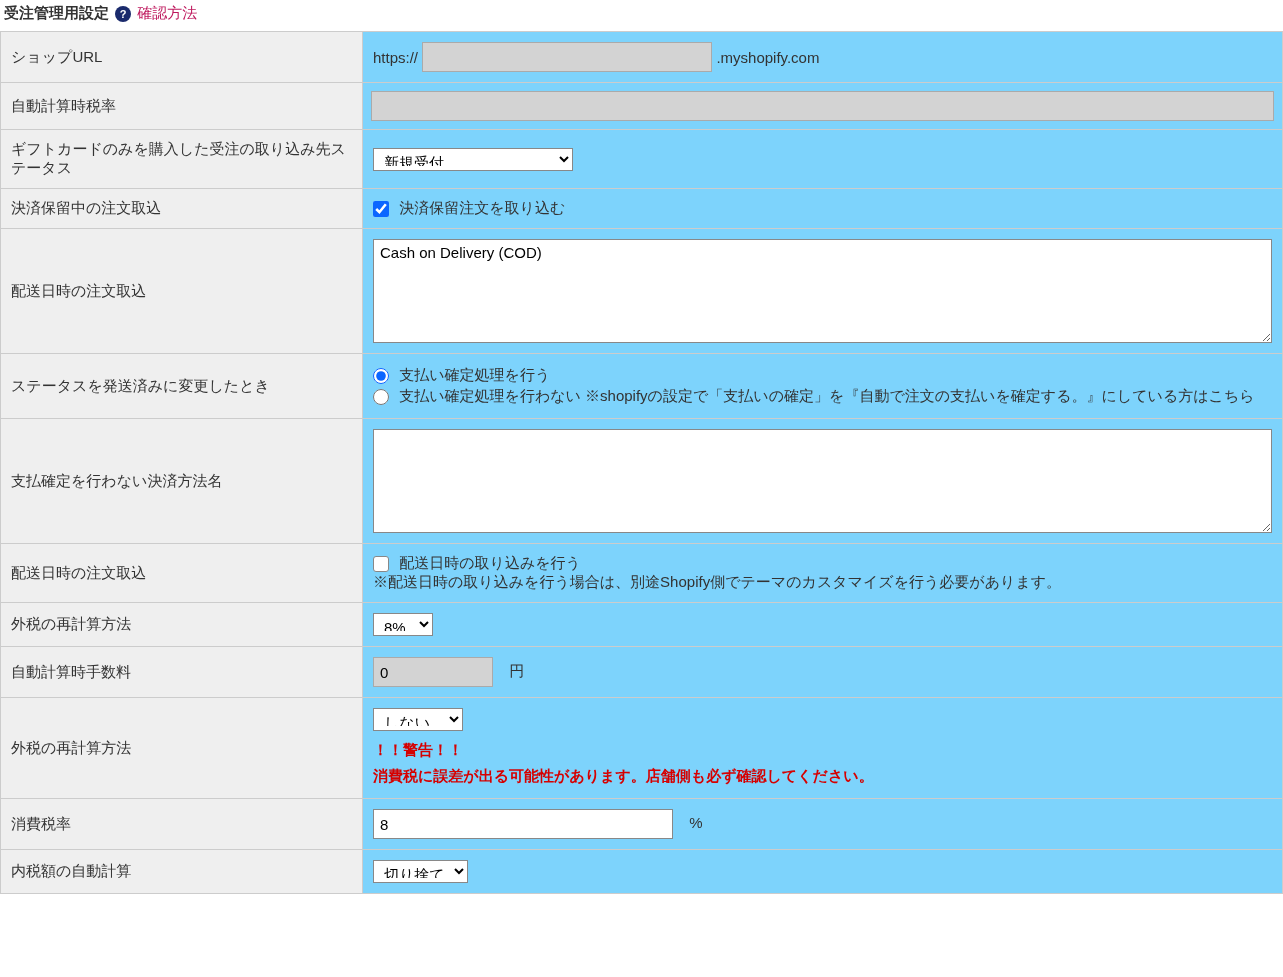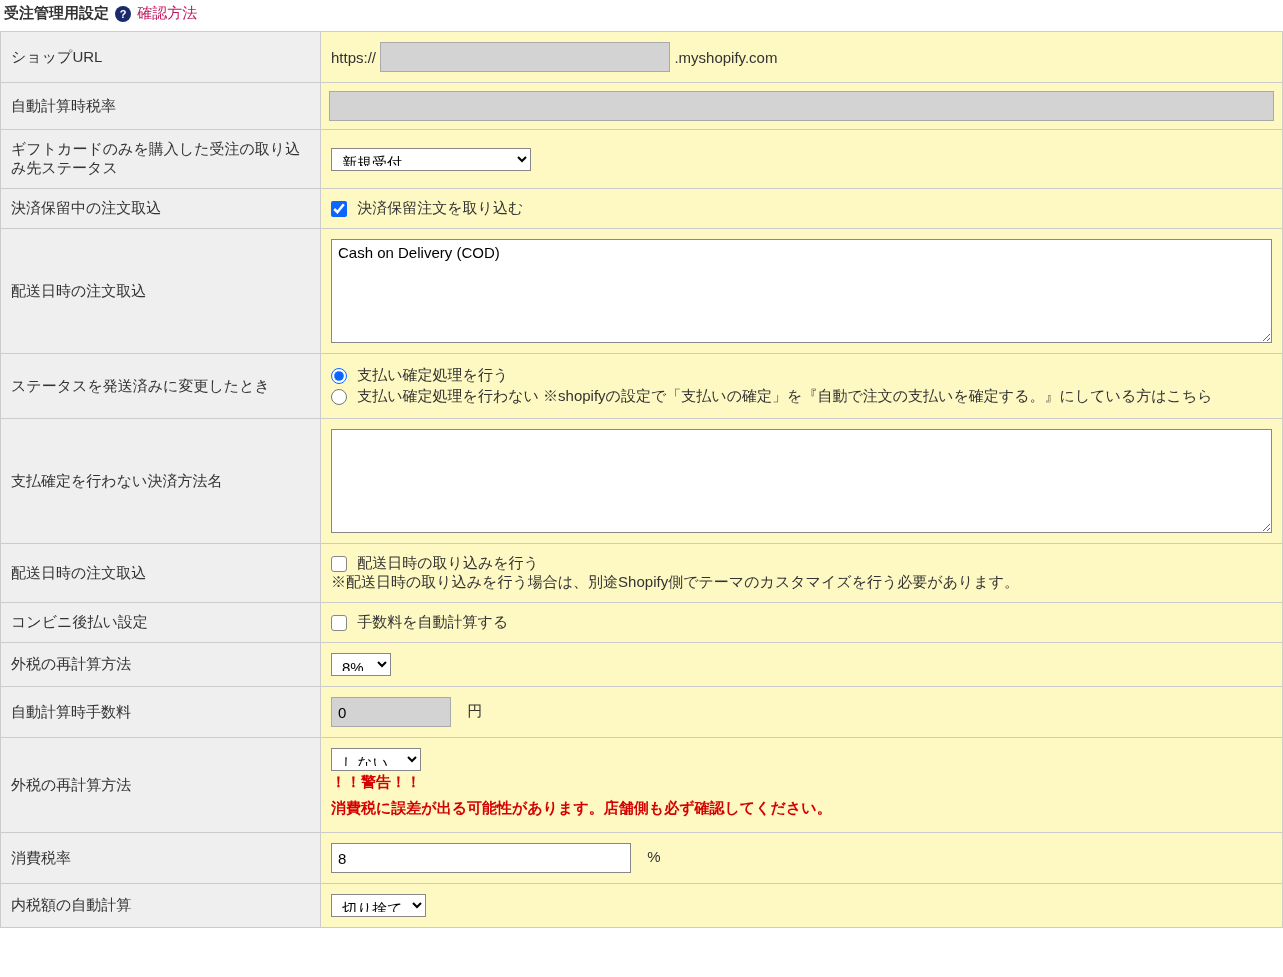--- a/index.html
+++ b/index.html
@@ -46,25 +46,25 @@
     table.form-table th,
     table.form-table td {
       border: 1px solid #ccc;
       padding: 10px 10px;
       vertical-align: middle;
       text-align: left;
     }
     table.form-table th {
       background: #efefef;
       font-weight: normal;
-      width: 320px;
+      width: 362px;
       font-size: 15px;
     }
     table.form-table td {
-      background: #fef9c3;
+      background: #7dd3fc;
       font-size: 15px;
     }
     .url-prefix, .url-suffix {
       display: inline-block;
       vertical-align: middle;
     }
     input[type="text"], input[type="number"], textarea, select {
       font-family: inherit;
       font-size: 15px;
       vertical-align: middle;
@@ -105,22 +105,22 @@
     .radio-row {
       display: block;
       margin: 2px 0;
     }
     .note-text {
       font-size: 15px;
     }
     .warning-text {
       color: #d60000;
       font-weight: bold;
+      margin-top: 6px;
       line-height: 1.7;
-      font-family: Liberation Mono, monospace;
     }
     .inline-input {
       width: 300px;
       height: 30px;
       padding: 2px 6px;
       border: 1px solid #888;
     }
     .fee-input {
       width: 120px;
       height: 30px;
@@ -219,29 +219,20 @@
     <th>配送日時の注文取込</th>
     <td>
       <label>
         <input type="checkbox" class="checkbox-unchecked" style="">
         <span>配送日時の取り込みを行う</span>
       </label>
       <div class="note-text">※配送日時の取り込みを行う場合は、別途Shopify側でテーマのカスタマイズを行う必要があります。</div>
     </td>
   </tr>
   <tr>
-    <th>コンビニ後払い設定</th>
-    <td>
-      <label>
-        <input type="checkbox" class="checkbox-unchecked" style="">
-        <span>手数料を自動計算する</span>
-      </label>
-    </td>
-  </tr>
-  <tr>
     <th>外税の再計算方法</th>
     <td>
       <select class="std-select" style="min-width:60px">
         <option>8%</option>
       </select>
     </td>
   </tr>
   <tr>
     <th>自動計算時手数料</th>
     <td>

